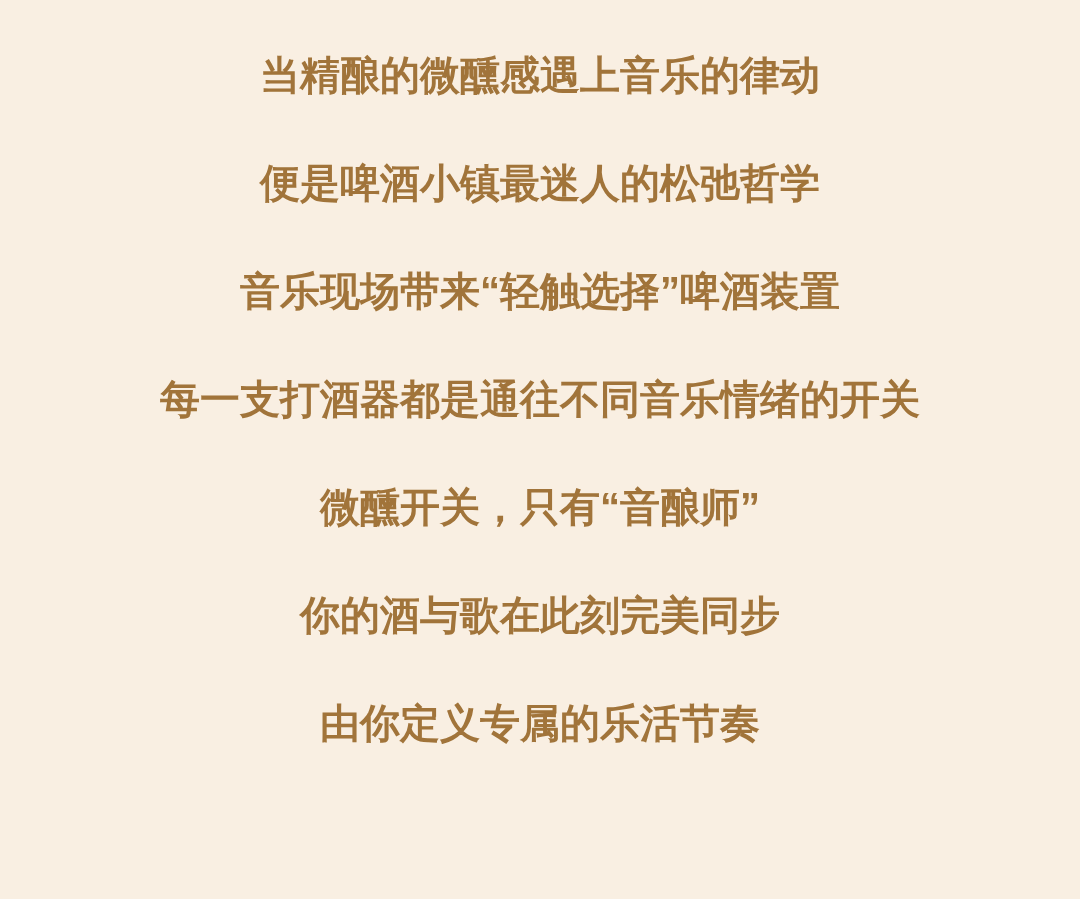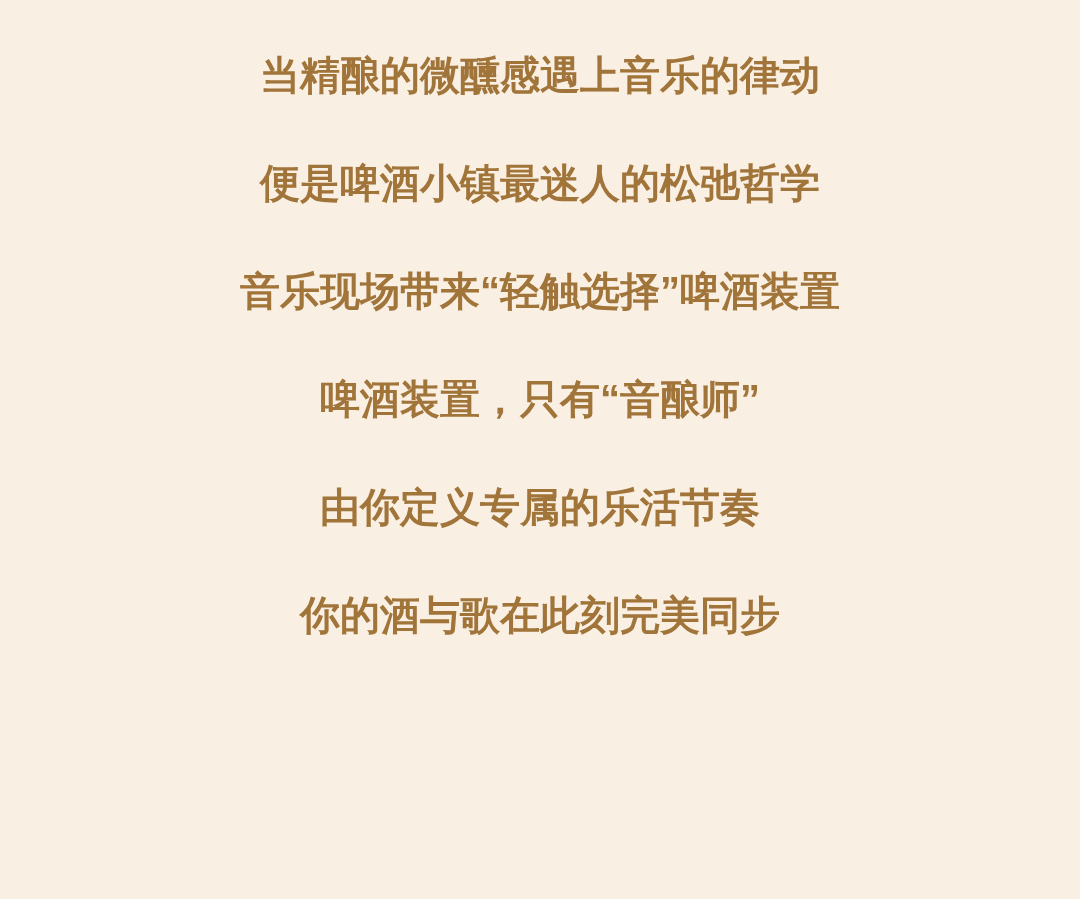--- a/index.html
+++ b/index.html
@@ -28,17 +28,18 @@
   }
 </style>
 </head>
 <body>
 
 <div class="page" style="background-color: rgb(249, 239, 226); color: rgb(161, 116, 58);">
   <div class="text-block">
     <p class="text-line">当精酿的微醺感遇上音乐的律动</p>
     <p class="text-line">便是啤酒小镇最迷人的松弛哲学</p>
     <p class="text-line">音乐现场带来“轻触选择”啤酒装置</p>
-    <p class="text-line">啤酒装置，只有“音酿师”</p>
+    <p class="text-line">每一支打酒器都是通往不同音乐情绪的开关</p>
+    <p class="text-line">微醺开关，只有“音酿师”</p>
+    <p class="text-line">你的酒与歌在此刻完美同步</p>
     <p class="text-line">由你定义专属的乐活节奏</p>
-    <p class="text-line">你的酒与歌在此刻完美同步</p>
   </div>
 </div>
 
 </body></html>

